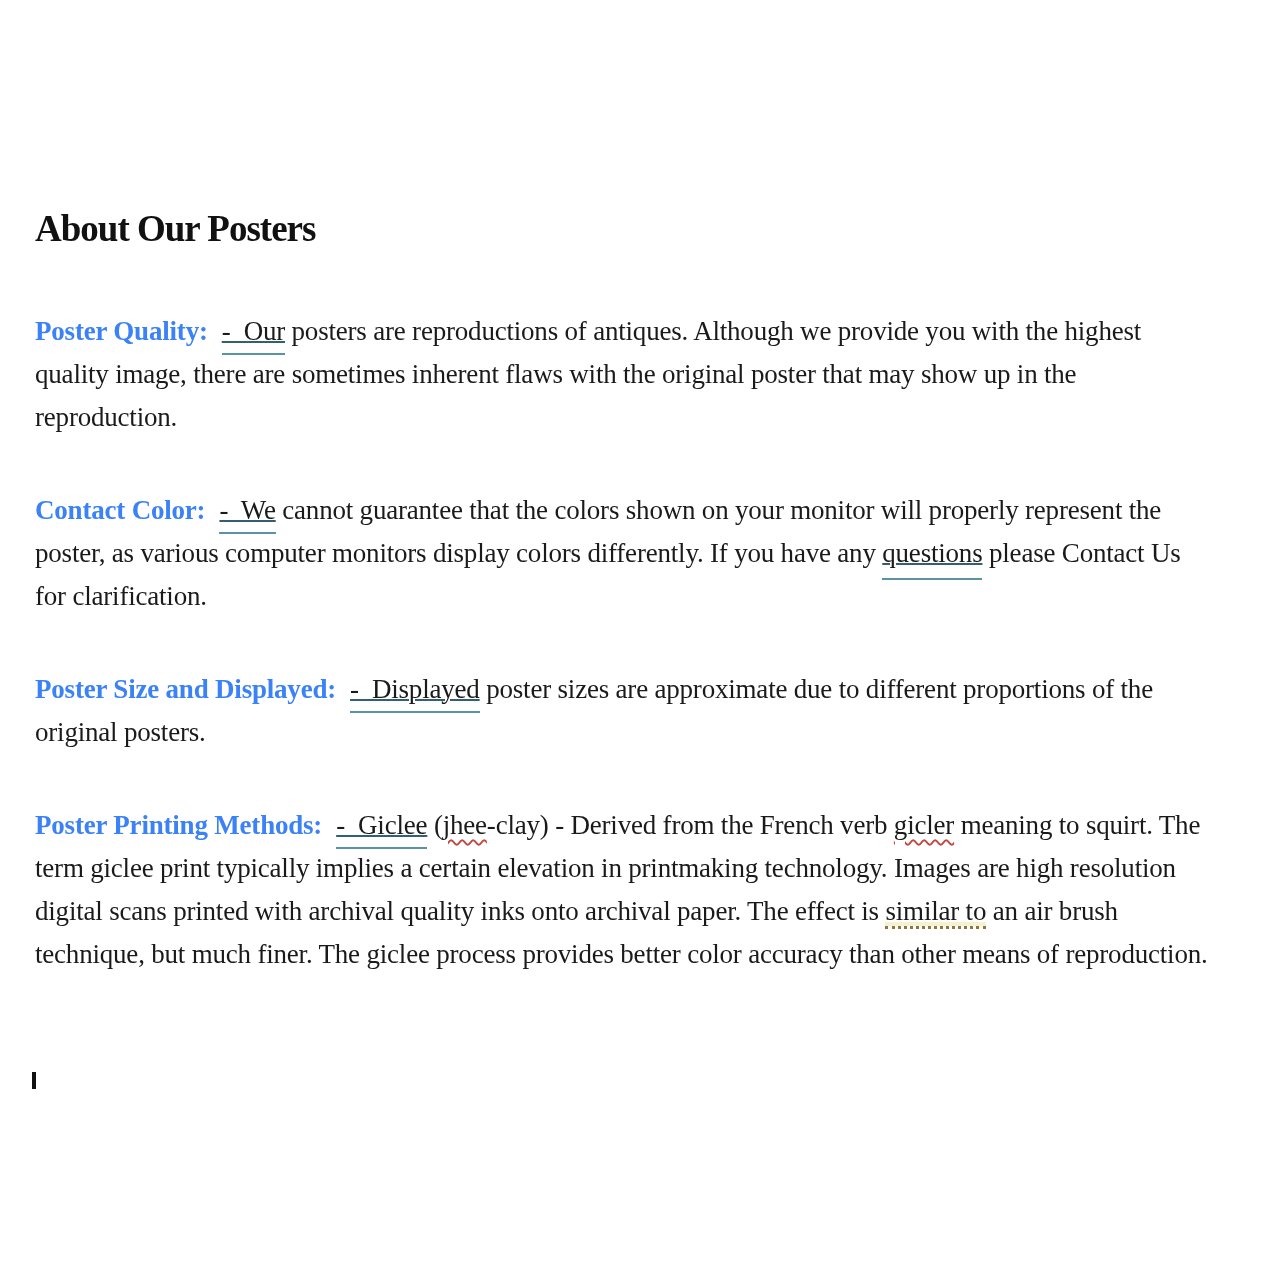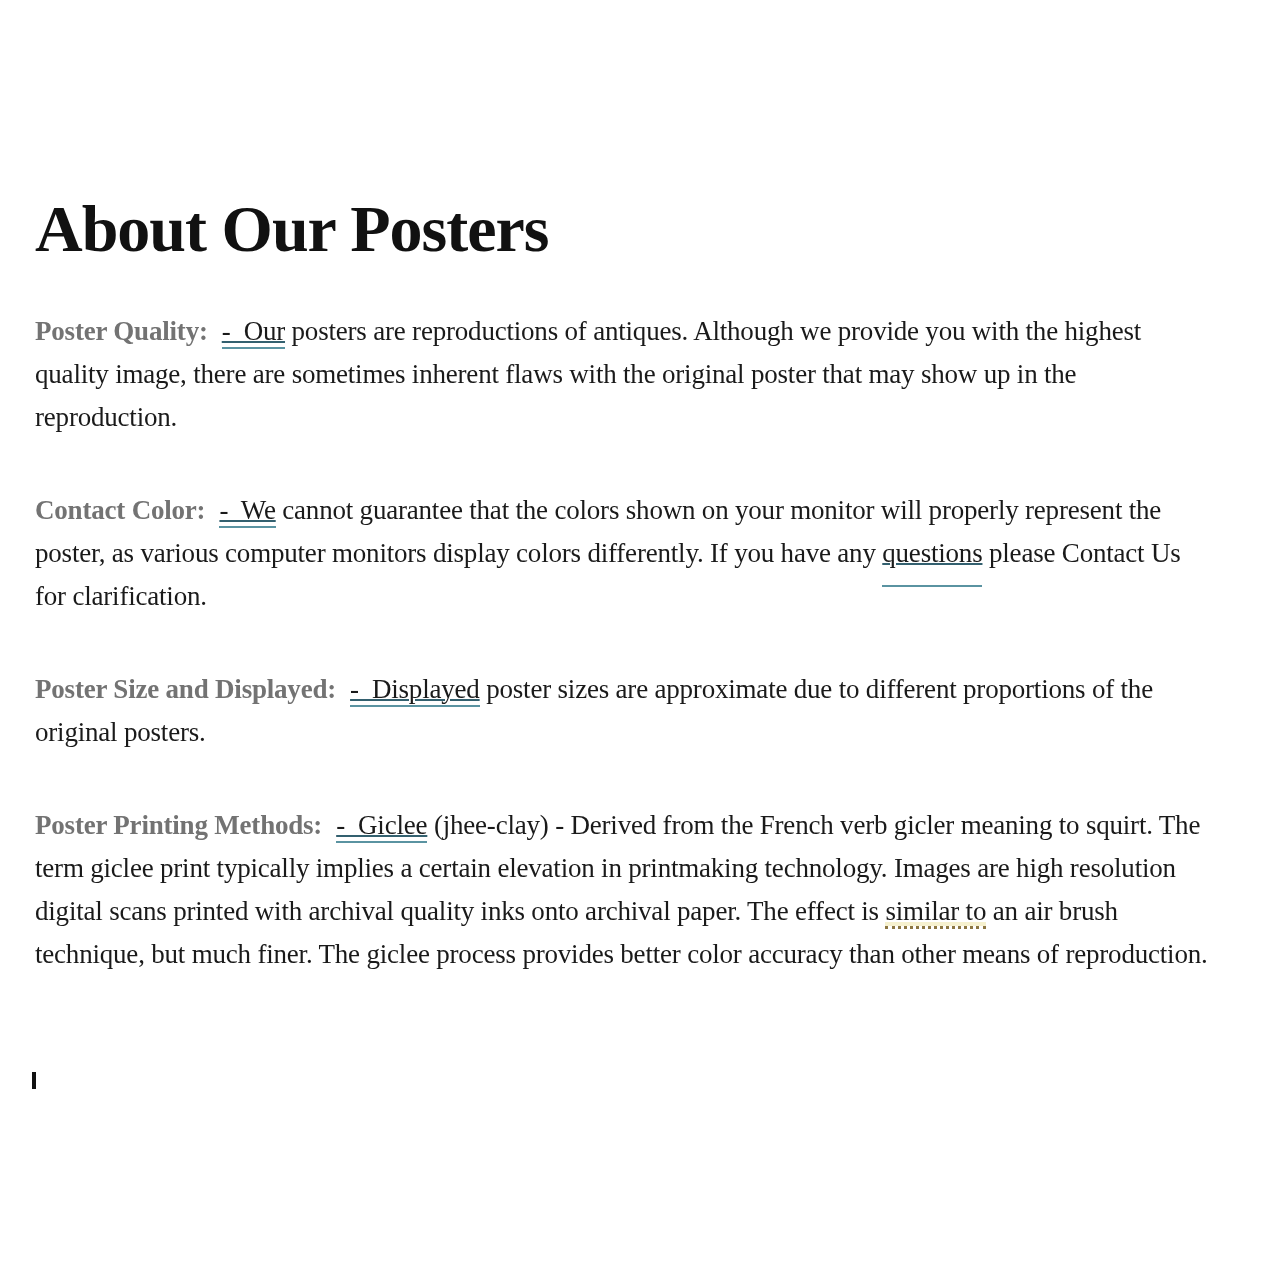--- a/index.html
+++ b/index.html
@@ -12,56 +12,57 @@
     height: 1280px;
     position: relative;
     font-family: "Liberation Serif", "DejaVu Serif", serif;
     color: #1a1a1a;
     overflow: hidden;
   }
   .content {
     padding: 200px 72px 0 35px;
   }
   h1.doc-title {
-    font-size: 66px;
+    font-size: 37px;
     font-weight: bold;
     letter-spacing: -1px;
     margin: 0 0 52px 0;
     line-height: 58px;
     color: #111;
   }
   p.para {
     font-size: 27px;
     letter-spacing: -0.2px;
     line-height: 43px;
     margin: 0 0 50px 0;
   }
   p.para .label {
     font-weight: bold;
-    color: #737373;
+    color: #3b82f6;
     text-align: center;
   }
   .dash-link {
     margin-left: 14px;
     text-decoration: underline;
     text-decoration-color: #33606f;
     text-decoration-thickness: 2px;
     border-bottom: 2px solid #5a93a1;
-    padding-bottom: 1px;
+    padding-bottom: 7px;
     cursor: pointer;
   }
   .inline-link {
     text-decoration: underline;
     text-decoration-color: #33606f;
     text-decoration-thickness: 2px;
     border-bottom: 2px solid #5a93a1;
-    padding-bottom: 17px;
+    padding-bottom: 10px;
     cursor: pointer;
   }
   .sp-red {
+    text-decoration: underline;
     text-decoration-style: wavy;
     text-decoration-color: #c2463d;
     text-decoration-thickness: 2px;
     text-underline-offset: 5px;
   }
   .grammar-dotted {
     border-bottom: 3px dotted #8c7642;
     background: linear-gradient(to bottom, transparent 88%, #f6f1cf 88%);
   }
   .cursor-mark {

